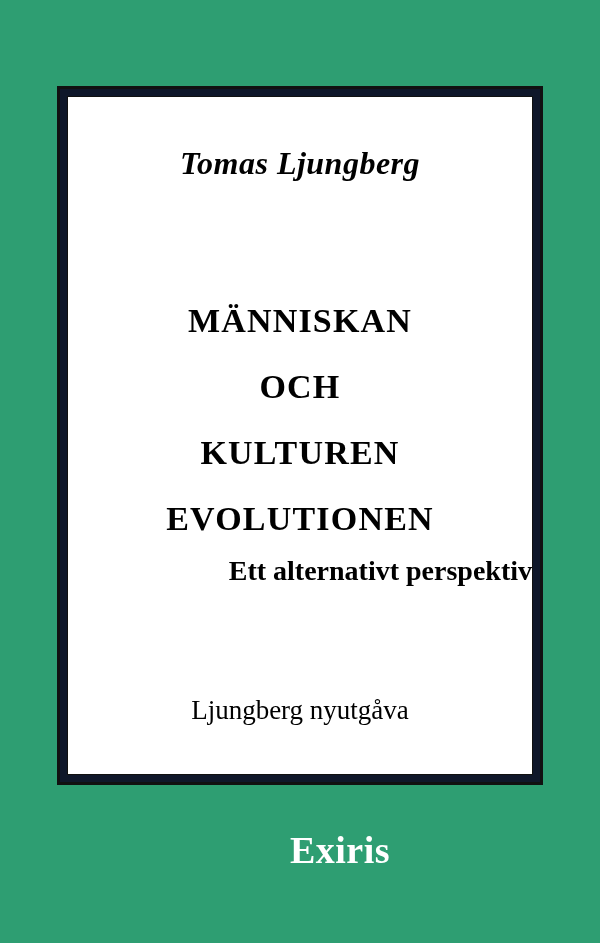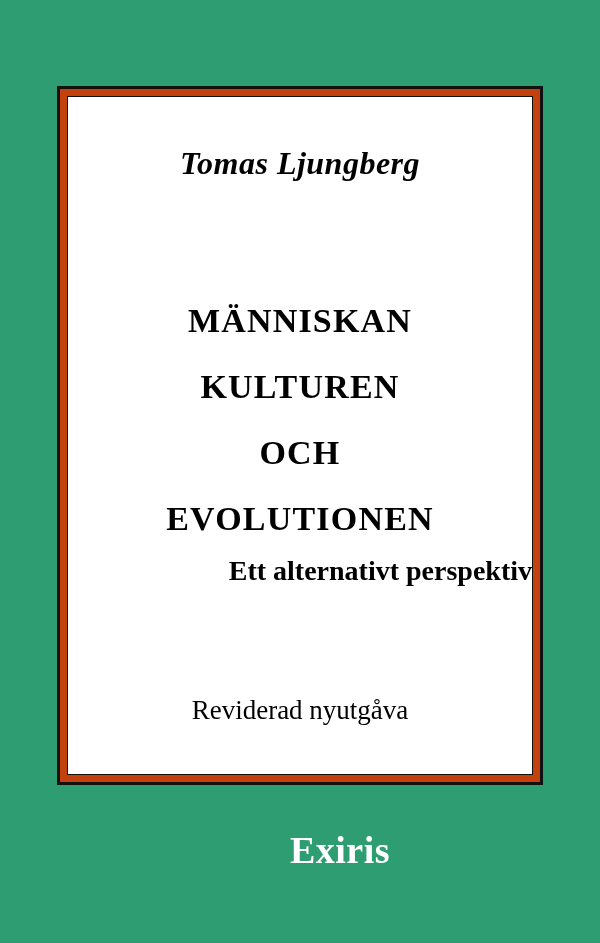--- a/index.html
+++ b/index.html
@@ -19,21 +19,21 @@
     height: 943px;
     background: #2e9e72;
     box-sizing: border-box;
   }
   .panel-outer {
     position: absolute;
     left: 57px;
     top: 86px;
     width: 486px;
     height: 699px;
-    background: #c2410c;
+    background: #0f172a;
     border: 3px solid #111111;
     box-sizing: border-box;
     padding: 7px;
   }
   .panel-inner {
     width: 100%;
     height: 100%;
     border: 1px solid #111111;
     box-sizing: border-box;
     background: #ffffff;
@@ -104,27 +104,27 @@
 
 <div class="cover">
 
   <div class="panel-outer">
     <div class="panel-inner">
 
       <div class="author">Tomas Ljungberg</div>
 
       <div class="title-block">
         <div class="title-line">MÄNNISKAN</div>
+        <div class="title-line">OCH</div>
         <div class="title-line">KULTUREN</div>
-        <div class="title-line">OCH</div>
         <div class="title-line">EVOLUTIONEN</div>
       </div>
 
       <div class="subtitle">Ett alternativt perspektiv</div>
 
-      <div class="edition">Reviderad nyutgåva</div>
+      <div class="edition">Ljungberg nyutgåva</div>
 
     </div>
   </div>
 
   <div class="publisher">Exiris</div>
 
 </div>
 
 </body></html>

